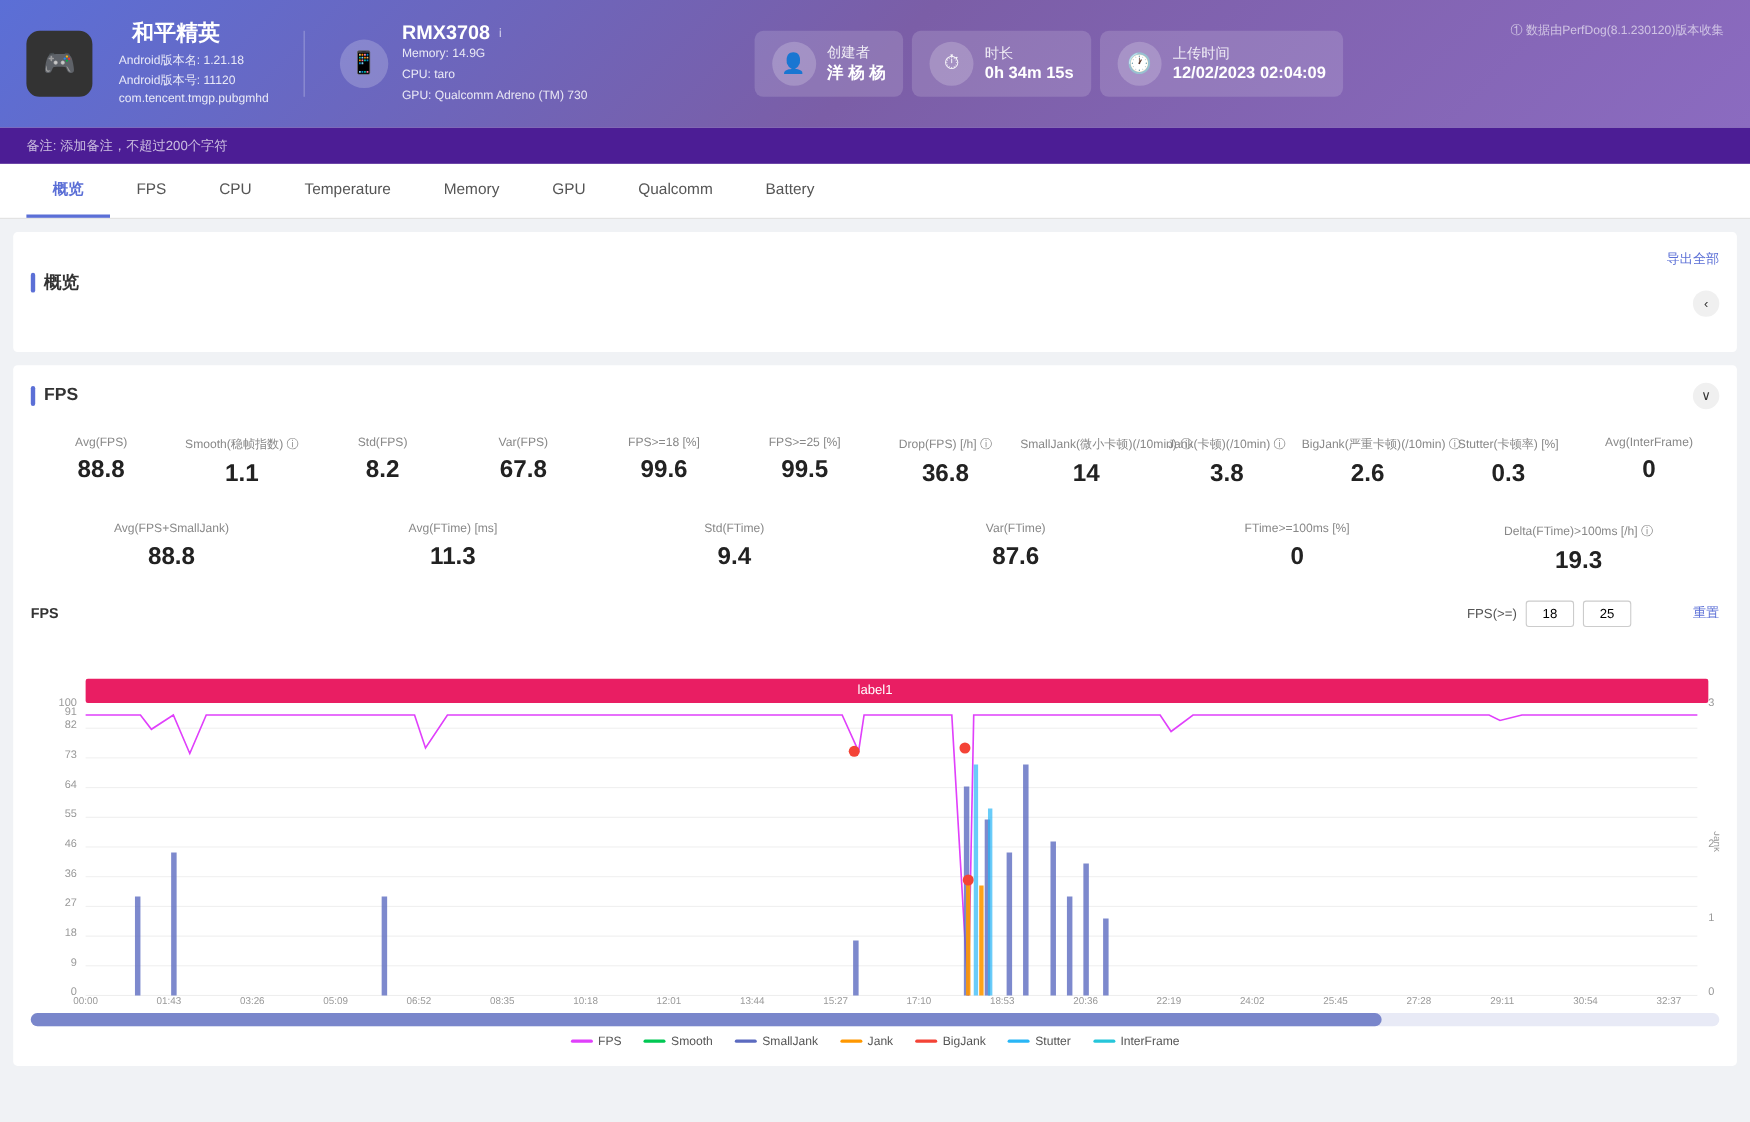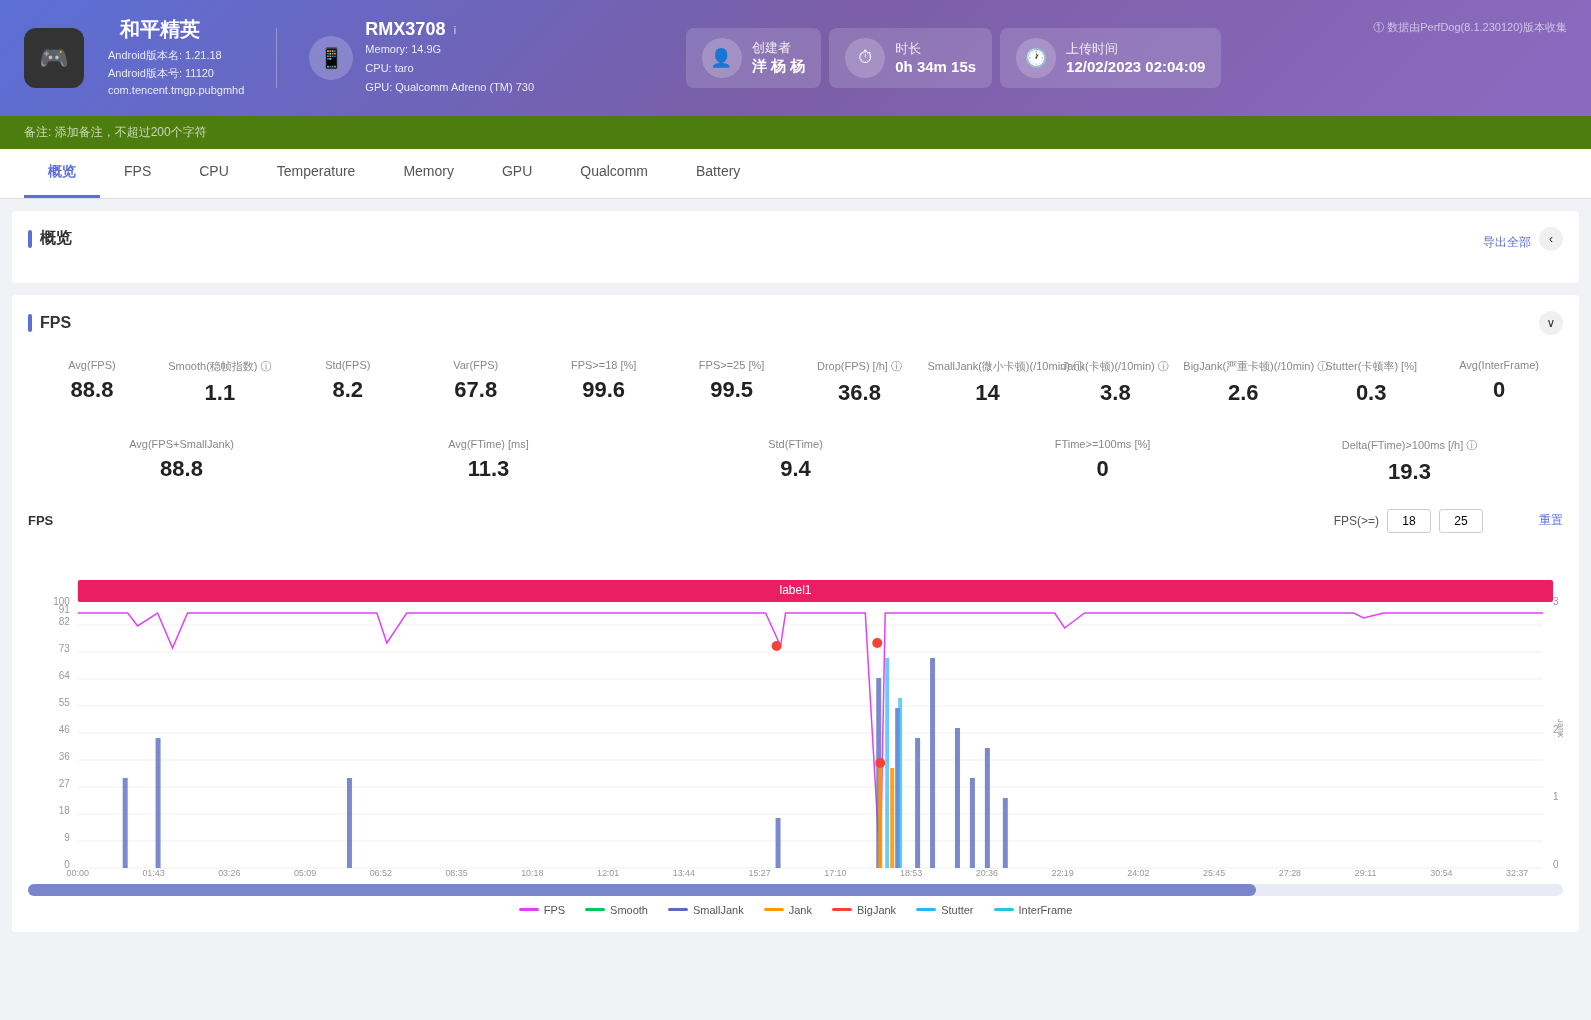--- a/index.html
+++ b/index.html
@@ -17,21 +17,21 @@
     .device-name { font-size: 18px; font-weight: bold; }
     .device-specs { font-size: 11px; opacity: 0.85; line-height: 1.7; }
     .header-stats { display: flex; gap: 8px; margin-left: auto; }
     .stat-card { display: flex; align-items: center; gap: 10px; background: rgba(255,255,255,0.15); border-radius: 8px; padding: 10px 16px; color: white; }
     .stat-icon { width: 40px; height: 40px; background: rgba(255,255,255,0.2); border-radius: 50%; display: flex; align-items: center; justify-content: center; font-size: 18px; }
     .stat-label { font-size: 13px; opacity: 0.85; }
     .stat-value { font-size: 15px; font-weight: bold; }
     .watermark-note { font-size: 11px; color: rgba(255,255,255,0.6); margin-left: auto; align-self: flex-start; padding-top: 4px; }
 
     
-    .notes-bar { background: #4d7c0f; padding: 8px 24px; color: rgba(255,255,255,0.7); font-size: 12px; }
+    .notes-bar { background: #4c1d95; padding: 8px 24px; color: rgba(255,255,255,0.7); font-size: 12px; }
 
     
     .nav-tabs { background: white; padding: 0 24px; display: flex; gap: 0; border-bottom: 1px solid #e0e0e0; }
     .nav-tab { padding: 14px 24px; cursor: pointer; color: #555; font-size: 14px; border-bottom: 3px solid transparent; }
     .nav-tab.active { color: #5b6fd6; border-bottom: 3px solid #5b6fd6; font-weight: bold; }
 
     
     .section { background: white; margin: 12px; border-radius: 4px; padding: 16px; }
     .section-header { display: flex; align-items: center; justify-content: space-between; margin-bottom: 16px; }
     .section-title { display: flex; align-items: center; gap: 8px; font-size: 16px; font-weight: bold; color: #333; }
@@ -139,21 +139,21 @@
   <div class="nav-tab">Temperature</div>
   <div class="nav-tab">Memory</div>
   <div class="nav-tab">GPU</div>
   <div class="nav-tab">Qualcomm</div>
   <div class="nav-tab">Battery</div>
 </div>
 
 <div class="section" style="margin-bottom:4px;">
   <div class="section-header">
     <div class="section-title">概览</div>
-    <div style="display:flex;align-items:flex-end;gap:8px;">
+    <div style="display:flex;align-items:flex-end;gap:20px;flex-direction:column;">
       <span class="export-btn">导出全部</span>
       <div class="collapse-btn">‹</div>
     </div>
   </div>
 </div>
 
 <div class="section">
   <div class="section-header">
     <div class="section-title">FPS</div>
     <div class="collapse-btn">∨</div>
@@ -215,20 +215,24 @@
         <div class="stat-item-label">Avg(FPS+SmallJank)</div>
         <div class="stat-item-value">88.8</div>
       </div>
       <div class="stat-item">
         <div class="stat-item-label">Avg(FTime) [ms]</div>
         <div class="stat-item-value">11.3</div>
       </div>
       <div class="stat-item">
         <div class="stat-item-label">Std(FTime)</div>
         <div class="stat-item-value">9.4</div>
+      </div>
+      <div class="stat-item">
+        <div class="stat-item-label">Var(FTime)</div>
+        <div class="stat-item-value">87.6</div>
       </div>
       <div class="stat-item">
         <div class="stat-item-label">FTime&gt;=100ms [%]</div>
         <div class="stat-item-value">0</div>
       </div>
       <div class="stat-item">
         <div class="stat-item-label">Delta(FTime)&gt;100ms [/h] ⓘ</div>
         <div class="stat-item-value">19.3</div>
       </div>
     </div>

